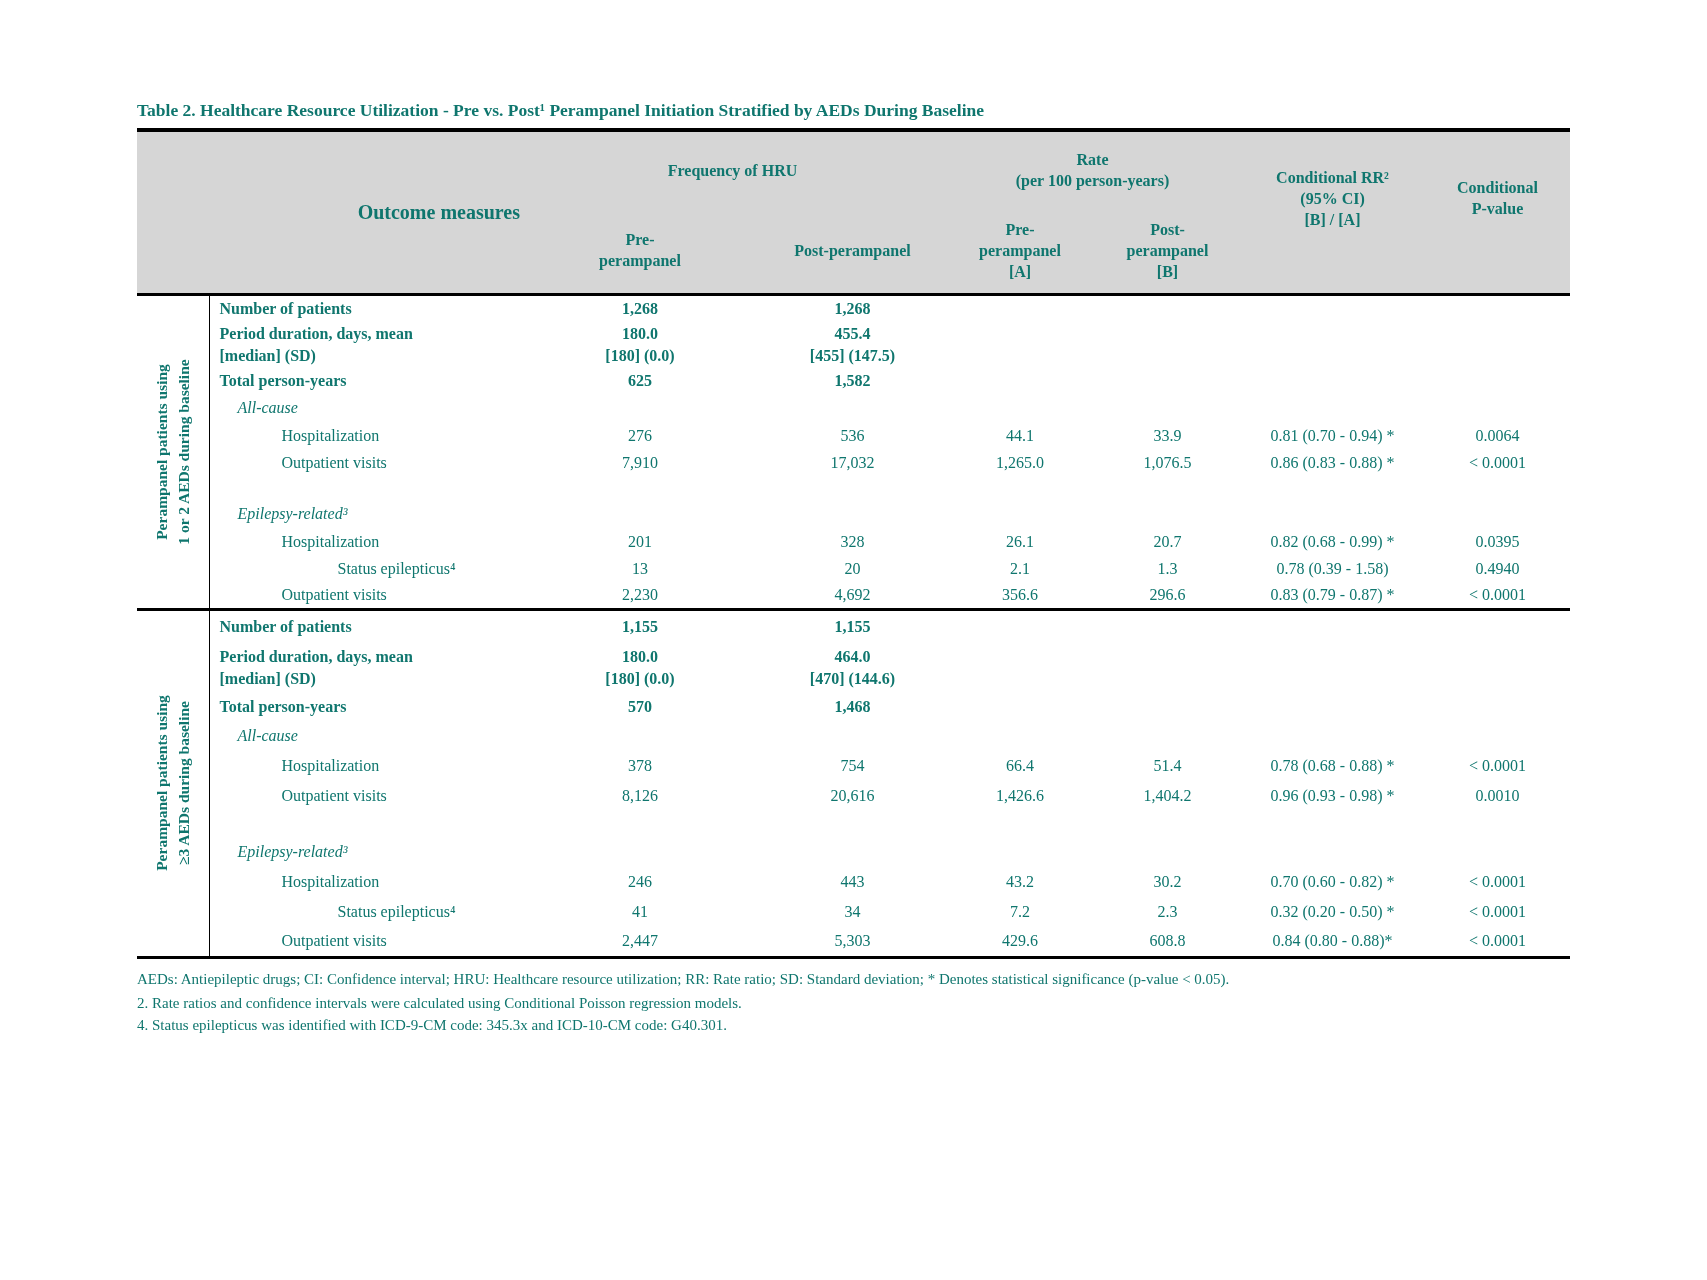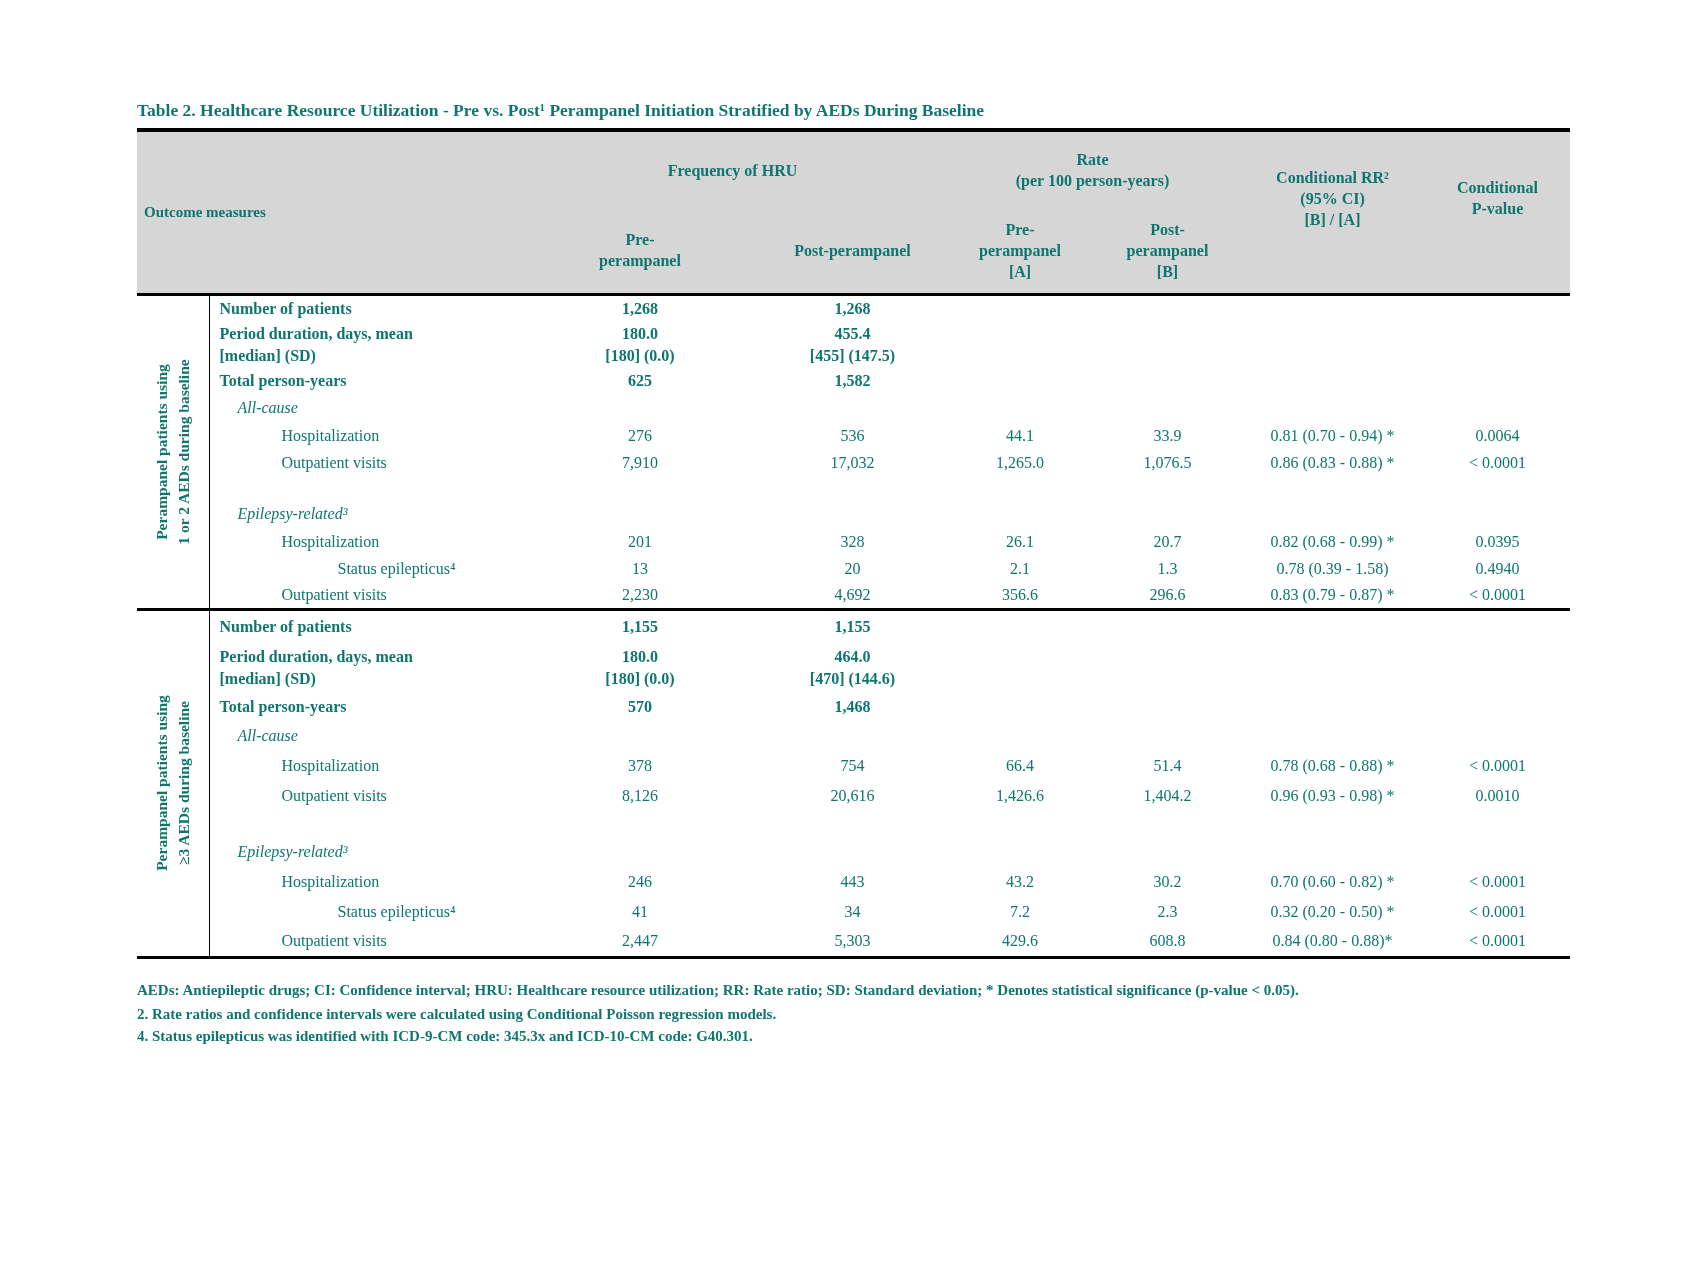--- a/index.html
+++ b/index.html
@@ -16,21 +16,21 @@
     border-top:4px solid #000; border-bottom:3px solid #000;
   }
   table.hru th, table.hru td { padding:0; }
 
   thead th {
     background:#d6d6d6; font-weight:bold; font-size:16px; text-align:center;
     vertical-align:middle; line-height:21px;
   }
   tr.h1 { height:78px; }
   tr.h2 { height:86px; }
-  .th-outcome { text-align:left; padding-left:7px !important; font-size:15px; }
+  .th-outcome { text-align:right; padding-left:7px !important; font-size:20px; }
   .th-rr, .th-p { padding-bottom:28px !important; }
   .th-outcome, .th-rr, .th-p, tr.h2 th { border-bottom:3px solid #000; }
 
   tbody td { font-size:16px; vertical-align:middle; }
   .lbl { text-align:left; }
   .lvl1 { padding-left:10px !important; }
   .lvl2 { padding-left:28px !important; }
   .lvl3 { padding-left:72px !important; }
   .lvl4 { padding-left:128px !important; }
   .num { text-align:center; }
@@ -53,21 +53,21 @@
   tbody.sec2 tr:first-child td { border-top:3px solid #000; }
 
   .vlabel-cell { border-right:1.5px solid #000; position:relative; }
   .vlabel {
     position:absolute; left:50%; top:50%;
     transform:translate(-50%,-50%) rotate(-90deg);
     white-space:nowrap; text-align:center;
     font-weight:bold; font-size:15.5px; line-height:22px;
   }
 
-  .footnotes { margin-top:22px; font-size:15px; line-height:19px; width:1460px;font-weight:bold; }
+  .footnotes { margin-top:11px; font-size:15px; line-height:19px; width:1460px; }
   .fn { margin-top:3px; }
   .fn-abbrev { margin-top:2px; margin-bottom:5px; }
 </style>
 </head>
 <body>
 
 <div class="page">
   <div class="content">
 
     <div class="title">Table 2. Healthcare Resource Utilization - Pre vs. Post¹ Perampanel Initiation Stratified by AEDs During Baseline</div>

